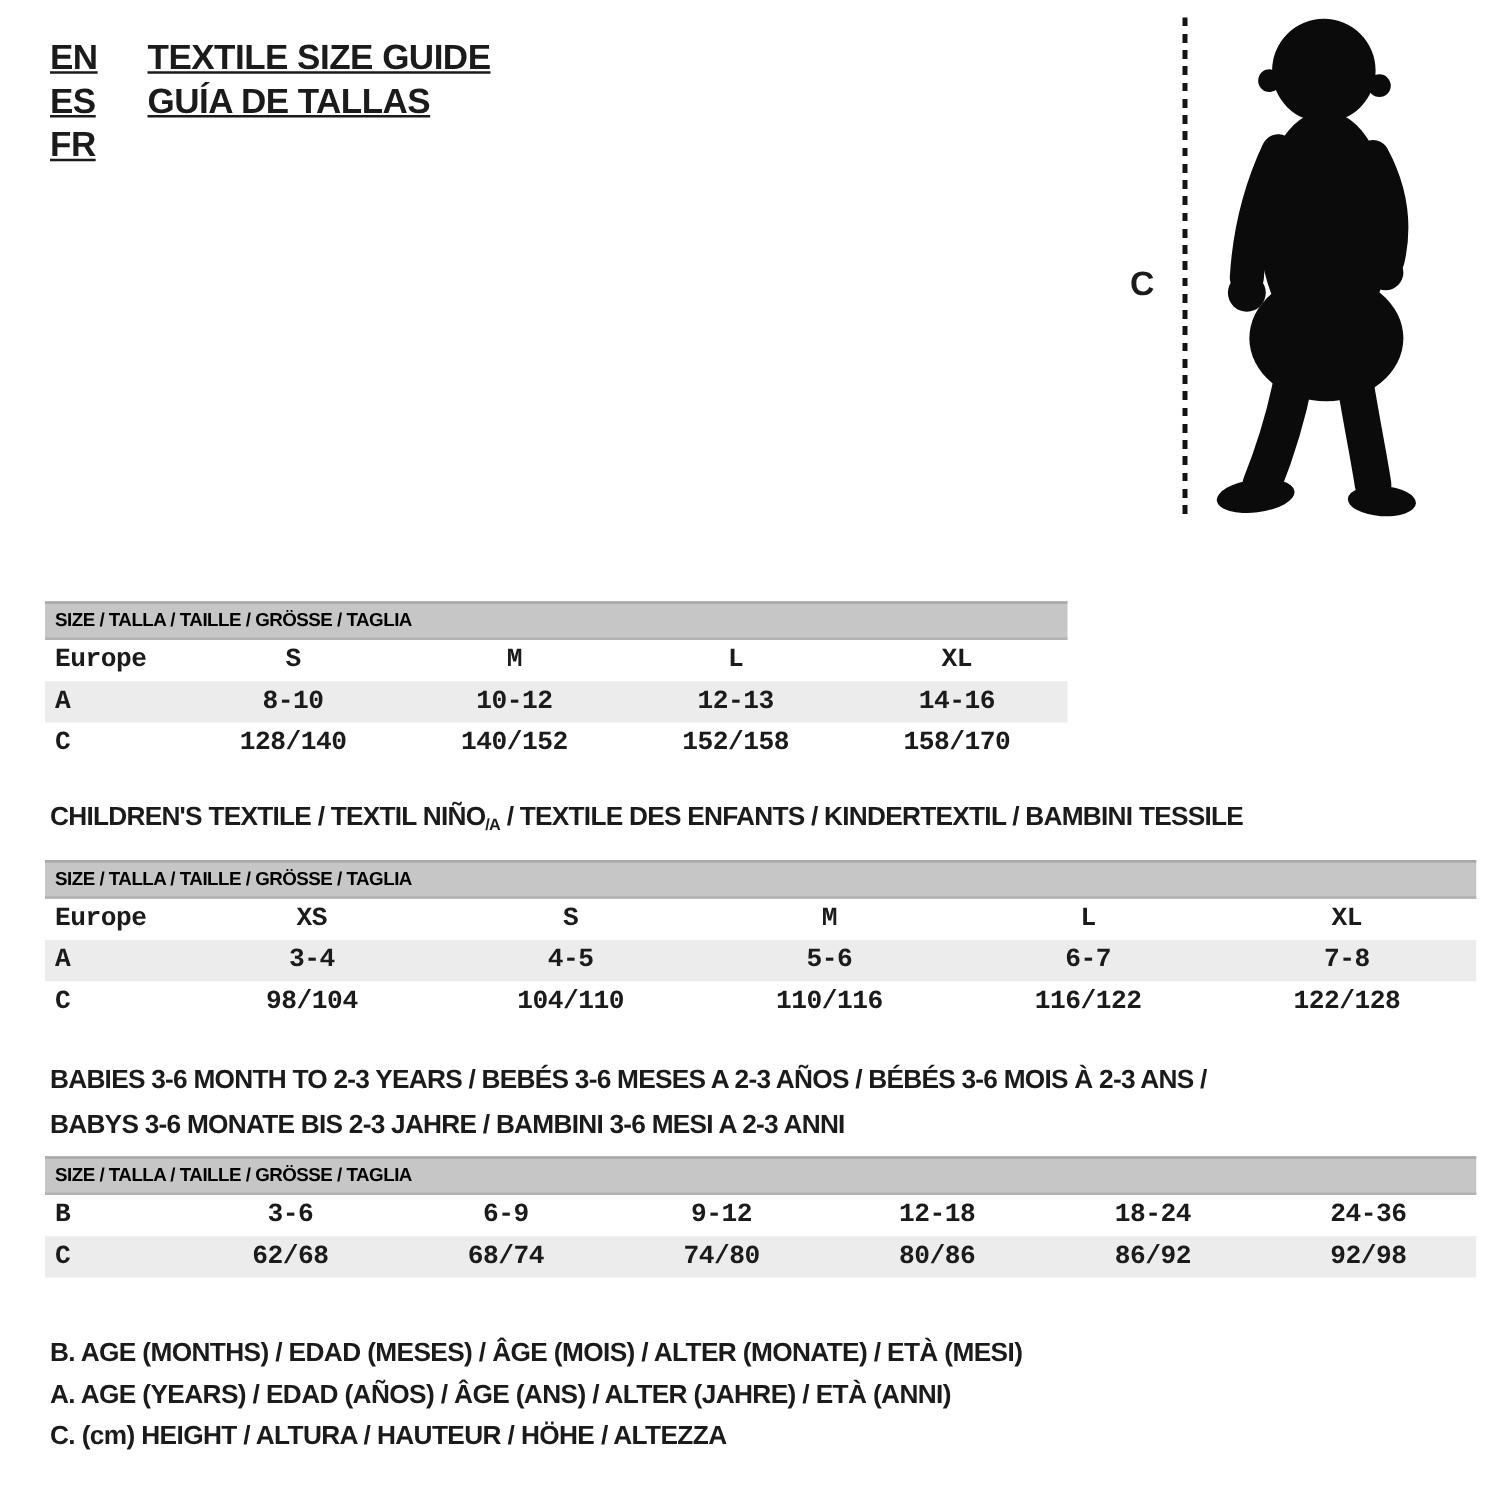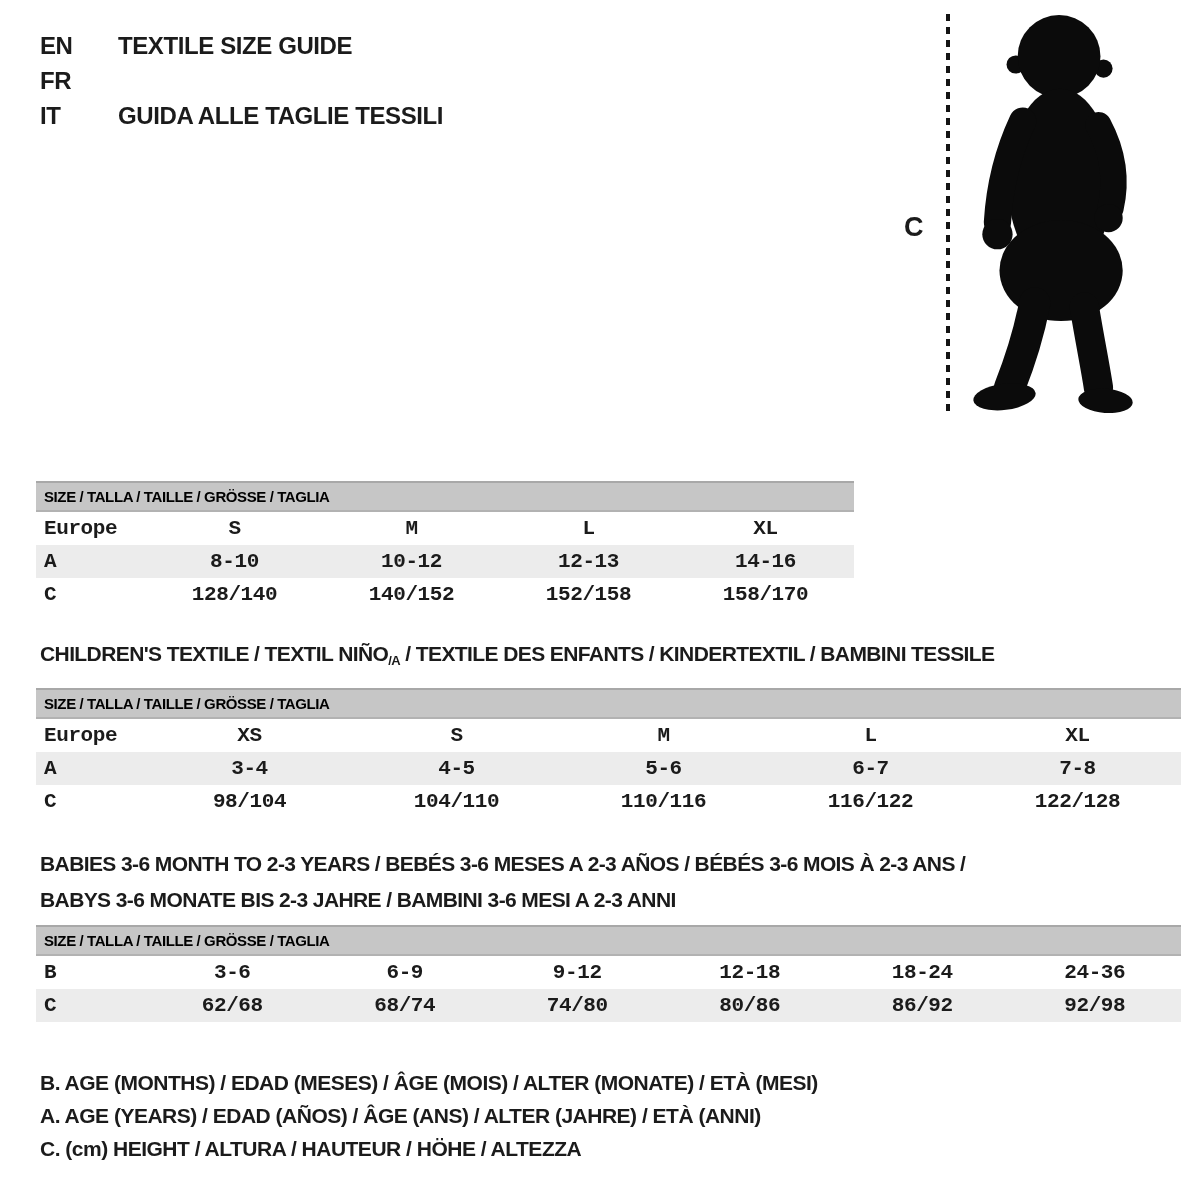--- a/index.html
+++ b/index.html
@@ -10,21 +10,21 @@
     background: #ffffff;
     overflow: hidden;
     font-family: "Liberation Sans", sans-serif;
     font-weight: bold;
     color: #1b1b1b;
     letter-spacing: -0.4px;
   }
 
   
   .languages { position: absolute; left: 40px; top: 28px; }
-  .lang-row { display: flex; height: 35px; align-items: center; font-size: 24px; }
+  .lang-row { display: flex; height: 35px; align-items: center; font-size: 28px; text-decoration: underline; }
   .lang-code { width: 78px; }
   .lang-label { white-space: nowrap; }
 
   
   .measure-line {
     position: absolute; left: 946px; top: 14px; width: 4px; height: 402px;
     background: repeating-linear-gradient(to bottom, #141414 0px, #141414 7px, transparent 7px, transparent 13px);
   }
   .measure-label { position: absolute; left: 904px; top: 212px; font-size: 27px; }
   .baby-svg { position: absolute; left: 964px; top: 12px; width: 176px; height: 404px; }
@@ -58,25 +58,25 @@
 <body>
 
 <div class="page">
 
   <div class="languages">
     <div class="lang-row">
       <span class="lang-code">EN</span>
       <span class="lang-label">TEXTILE SIZE GUIDE</span>
     </div>
     <div class="lang-row">
-      <span class="lang-code">FR</span>
+      <span class="lang-code">ES</span>
+      <span class="lang-label">GUÍA DE TALLAS</span>
     </div>
     <div class="lang-row">
-      <span class="lang-code">IT</span>
-      <span class="lang-label">GUIDA ALLE TAGLIE TESSILI</span>
+      <span class="lang-code">FR</span>
     </div>
   </div>
 
   <div class="measure-line"></div>
   <div class="measure-label">C</div>
   <svg class="baby-svg" viewBox="0 0 170 400" xmlns="http://www.w3.org/2000/svg">
     <g fill="#0b0b0b" stroke="#0b0b0b">
 
       <circle cx="49" cy="52" r="9" stroke="none"></circle>
       <circle cx="136" cy="56" r="9" stroke="none"></circle>

